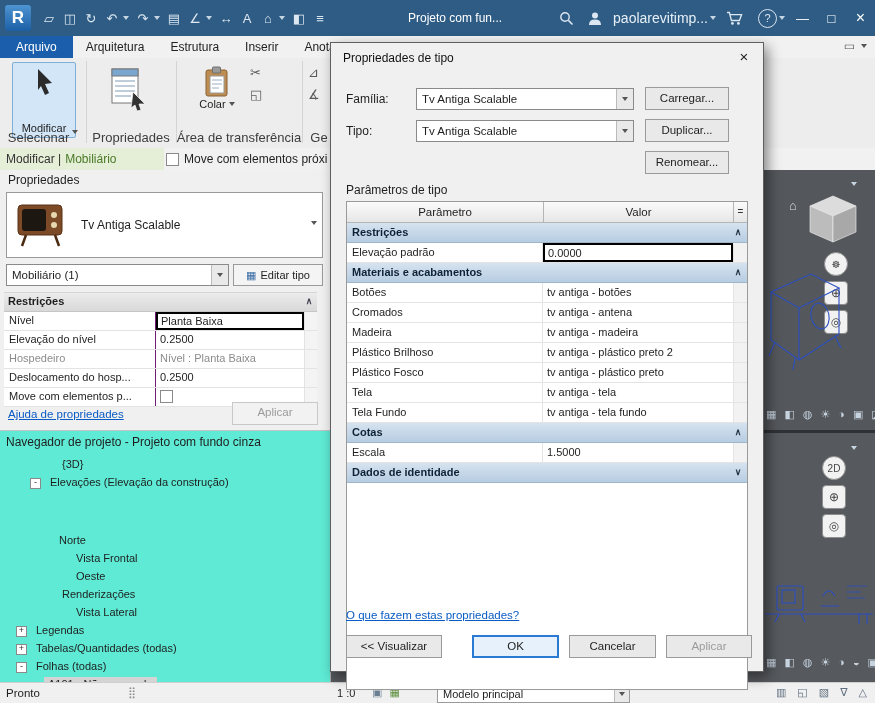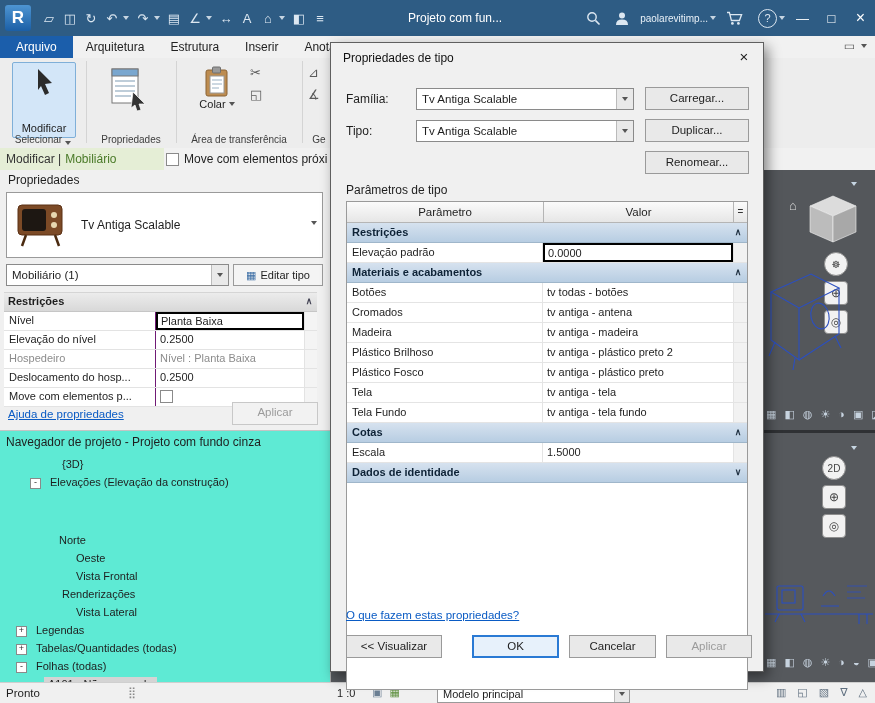--- a/index.html
+++ b/index.html
@@ -11,37 +11,37 @@
   .appbtn{width:26px;height:26px;margin:0 8px 0 5px;background:linear-gradient(#4e95d2,#1b5fa6);
           border-radius:3px;color:#fff;font-weight:bold;display:flex;align-items:center;justify-content:center;font-size:17px;}
   .qat{display:flex;align-items:center;gap:1px;}
   .qicon{width:20px;text-align:center;font-size:13px;color:#dce7f1;}
   .tri{width:0;height:0;border-left:3px solid transparent;border-right:3px solid transparent;display:inline-block;}
   .tri-light{border-top:4px solid #c6d5e2;margin:0 3px 0 0;}
   .tri-dark{border-top:4px solid #555;}
   .tb-title{position:absolute;left:408px;top:11px;color:#fff;font-size:12px;white-space:nowrap;}
   .tb-right{position:absolute;right:0;top:0;height:36px;display:flex;align-items:center;}
   .tb-ic{margin:0 7px;display:flex;align-items:center;}
-  .tb-user{color:#e8f0f7;font-size:10px;margin:0 2px 0 4px;white-space:nowrap;}
+  .tb-user{color:#e8f0f7;font-size:14px;margin:0 2px 0 4px;white-space:nowrap;}
   .helpbtn{width:17px;height:17px;border:1.4px solid #dce7f1;border-radius:50%;color:#dce7f1;
            font-size:11px;display:flex;align-items:center;justify-content:center;margin-left:8px;}
   .winbtn{width:29px;height:36px;display:flex;align-items:center;justify-content:center;color:#fff;font-size:13px;}
   .winbtn.close{font-size:16px;}
 
   
   .tabrow{position:absolute;top:36px;left:0;width:875px;height:22px;background:#f1f1f1;display:flex;}
   .tab{padding:0 13px;line-height:22px;font-size:12px;color:#222;white-space:nowrap;}
   .tab.file{background:#1b5eab;color:#fff;padding:0 16px;}
   .tabrow-right{position:absolute;right:8px;top:39px;display:flex;align-items:center;gap:6px;color:#555;}
   .cicon{font-size:12px;color:#555;}
 
   
   .ribbon{position:absolute;top:58px;left:0;width:875px;height:90px;background:#ededed;border-bottom:1px solid #d9d9d9;}
   .psep{position:absolute;top:3px;width:1px;height:82px;background:#d4d4d4;}
-  .panel-label{position:absolute;top:72px;height:15px;font-size:10px;color:#3d3d3d;display:flex;align-items:flex-end;justify-content:center;gap:3px;}
+  .panel-label{position:absolute;top:72px;height:15px;font-size:13px;color:#3d3d3d;display:flex;align-items:flex-start;justify-content:center;gap:3px;}
   .modify-btn{position:absolute;left:12px;top:4px;width:62px;height:66px;background:#d3e6f8;border:1px solid #7fafd8;border-radius:2px;
               display:flex;flex-direction:column;align-items:center;justify-content:space-between;padding:5px 0 3px;}
   .modify-label{font-size:11px;color:#1d1d1d;}
   .props-big{position:absolute;left:100px;top:8px;width:56px;height:60px;display:flex;align-items:flex-start;justify-content:center;}
   .paste-btn{position:absolute;left:194px;top:4px;width:46px;height:66px;display:flex;flex-direction:column;align-items:center;justify-content:flex-start;padding:4px 0 2px;}
   .paste-lab{display:flex;align-items:center;gap:3px;font-size:11px;}
   .ric-col{position:absolute;display:flex;flex-direction:column;gap:9px;}
   .ric{font-size:13px;color:#5a5a5a;line-height:13px;}
 
   
@@ -100,21 +100,21 @@
   .vcb{position:absolute;display:flex;gap:8px;color:#c7d3df;font-size:11px;}
   .vicon{display:inline-block;}
 
   
   .dialog{position:absolute;left:330px;top:42px;width:432px;height:628px;background:#f0f0f0;border:1px solid #5f5f5f;
           box-shadow:4px 5px 12px rgba(0,0,0,.45);z-index:30;}
   .dlg-title{position:absolute;left:12px;top:8px;font-size:12px;color:#111;}
   .dlg-close{position:absolute;right:10px;top:5px;width:18px;height:18px;text-align:center;font-size:15px;color:#222;line-height:18px;}
   .dlg-label{position:absolute;font-size:12px;}
   .dlg-combo{position:absolute;left:85px;width:218px;height:22px;background:#fff;border:1px solid #8a8a8a;display:flex;align-items:center;padding-left:5px;font-size:11.5px;box-sizing:border-box;}
-  .dlg-btn{position:absolute;width:104px;height:23px;background:#e9e9e9;border:1px solid #9a9a9a;text-align:center;line-height:21px;font-size:11.5px;box-sizing:border-box;}
+  .dlg-btn{position:absolute;width:84px;height:23px;background:#e9e9e9;border:1px solid #9a9a9a;text-align:center;line-height:21px;font-size:11.5px;box-sizing:border-box;}
   .ttable{position:absolute;left:15px;top:158px;width:402px;height:489px;border:1px solid #9a9a9a;background:#fff;box-sizing:border-box;overflow:hidden;}
   .thead{display:flex;height:20px;background:linear-gradient(#fbfbfb,#e6e6e6);border-bottom:1px solid #b5b5b5;font-size:11.5px;}
   .thead .h1{width:196px;border-right:1px solid #b5b5b5;text-align:center;line-height:20px;}
   .thead .h2{flex:1;text-align:center;line-height:20px;border-right:1px solid #b5b5b5;}
   .thead .h3{width:13px;text-align:center;line-height:20px;font-size:10px;color:#333;}
   .trow{display:flex;height:19px;border-bottom:1px solid #e4e4e4;font-size:11px;background:#fff;}
   .trow .c1{width:196px;border-right:1px solid #e4e4e4;padding:3px 0 0 5px;overflow:hidden;white-space:nowrap;box-sizing:border-box;}
   .trow .c2{flex:1;padding:3px 0 0 4px;position:relative;overflow:hidden;white-space:nowrap;}
   .trow .c3{width:13px;border-left:1px solid #e4e4e4;background:#f2f2f2;}
   .trow.section{background:linear-gradient(#d6e2ef,#b7cde2);font-weight:bold;border-bottom:1px solid #9fb6ca;color:#0d2236;}
@@ -408,24 +408,24 @@
           <span class="tlabel">{3D}</span>
         </div>
         <div class="titem" style="padding-left: 30px;">
           <span class="expander">-</span>
           <span class="tlabel">Elevações (Elevação da construção)</span>
         </div>
         <div class="titem" style="padding-left: 55px; margin-top: 40px;">
           <span class="tlabel">Norte</span>
         </div>
         <div class="titem" style="padding-left: 72px;">
+          <span class="tlabel">Vista Frontal</span>
+        </div>
+        <div class="titem" style="padding-left: 72px;">
           <span class="tlabel">Oeste</span>
-        </div>
-        <div class="titem" style="padding-left: 72px;">
-          <span class="tlabel">Vista Frontal</span>
         </div>
         <div class="titem" style="padding-left: 58px;">
           <span class="tlabel">Renderizações</span>
         </div>
         <div class="titem" style="padding-left: 72px;">
           <span class="tlabel">Vista Lateral</span>
         </div>
         <div class="titem" style="padding-left: 16px;">
           <span class="expander">+</span>
           <span class="tlabel">Legendas</span>
@@ -494,21 +494,21 @@
               <div class="editwrap">0.0000</div>
             </div>
             <div class="c3"></div>
           </div>
           <div class="trow section">
             <span class="sec-label">Materiais e acabamentos</span>
             <span class="chev">∧</span>
           </div>
           <div class="trow">
             <div class="c1">Botões</div>
-            <div class="c2">tv todas - botões</div>
+            <div class="c2">tv antiga - botões</div>
             <div class="c3"></div>
           </div>
           <div class="trow">
             <div class="c1">Cromados</div>
             <div class="c2">tv antiga - antena</div>
             <div class="c3"></div>
           </div>
           <div class="trow">
             <div class="c1">Madeira</div>
             <div class="c2">tv antiga - madeira</div>

